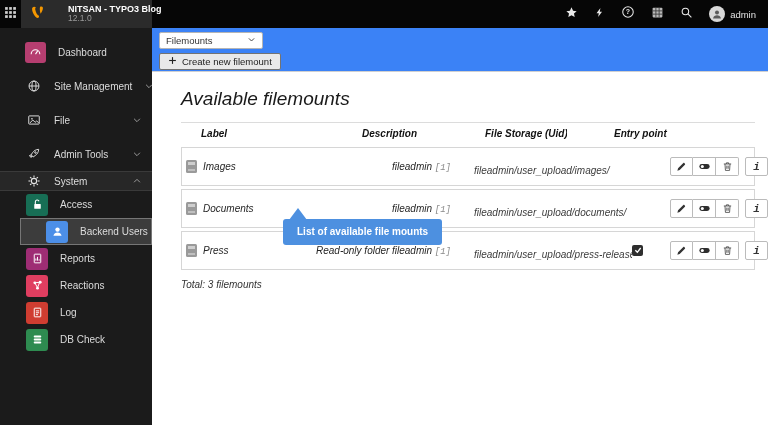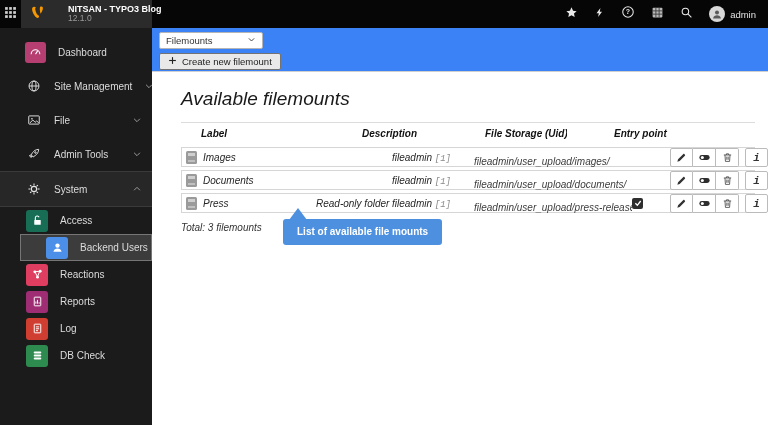--- a/index.html
+++ b/index.html
@@ -24,21 +24,21 @@
   .tb-username { color:#e0e0e0; font-size:9.5px; }
   .avatar { width:16px; height:16px; border-radius:50%; background:#d8d8d8;
     display:flex; align-items:center; justify-content:center; overflow:hidden; }
 
   
   .sidebar { position:absolute; top:28px; left:0; width:152px; height:397px;
     background:#1b1b1b; overflow:hidden; }
   .nav-item { display:flex; align-items:center; gap:12px; padding:0 10px 0 25px;
     cursor:pointer; color:#dcdcdc; font-size:10px;justify-content:space-between; }
   .nav-main { height:34px; }
-  .nav-section { height:36px; background:#272727; border-top:1px solid #3a3a3a;
+  .nav-section { height:20px; background:#272727; border-top:1px solid #3a3a3a;
     border-bottom:1px solid #3a3a3a; }
   .nav-sub { height:27px; padding-left:26px; }
   .nav-sub.active { background:#3c3c3c; box-shadow:inset 0 0 0 1px #767676;margin-left:20px; }
   .nav-label { flex:1; white-space:nowrap; }
   .nav-chev { margin-left:auto; display:flex; }
   .mod-icon { width:17px; height:17px; display:flex; align-items:center;
     justify-content:center; flex:0 0 auto; }
   .tile { width:21px; height:21px; border-radius:3px; flex:0 0 auto;
     display:flex; align-items:center; justify-content:center; }
   .nav-sub .tile { width:22px; height:22px; }
@@ -55,21 +55,21 @@
   .module-select .sel-label { flex:1; }
   .create-btn { margin-top:4px; height:17px; background:#e9e9e9;
     border:1px solid #737373; border-radius:2px; font-size:9.5px; color:#222;
     display:inline-flex; align-items:center; gap:5px; padding:0 8px; cursor:pointer; }
 
   .module-body { padding:16px 0 0 29px; position:relative;font-style:italic; }
   h1.page-title { font-size:19px; font-weight:500; color:#1a1a1a; margin-bottom:12px; }
 
   .ftable { width:574px; font-size:10px; color:#262626; }
   .trow { display:grid; grid-template-columns:130px 76px 82px 158px 38px 1fr;
-    align-items:center; height:20px; background:#fff;
+    align-items:center; height:39px; background:#fff;
     border:1px solid #d6d6d6; margin-top:3px; padding:0 4px; }
   .thead { display:grid; grid-template-columns:130px 76px 82px 158px 38px 1fr;
     align-items:center; height:22px; font-weight:bold; color:#111;
     border-top:1px solid #dcdcdc; padding:0 4px; margin-top:0;gap:47px; }
   .thead .c-label { padding-left:16px; }
   .cell { white-space:nowrap; overflow:hidden; }
   .c-labelcell { display:flex; align-items:center; gap:6px; }
   .c-storage .uid { color:#8a8a8a; font-family:"Liberation Mono", monospace;
     font-size:9px; }
   .c-entry { color:#3c3c3c;margin-top:8px; }
@@ -292,45 +292,45 @@
       <span class="tile" style="background-color: rgb(76, 143, 232);">
         <svg width="13" height="13" viewBox="0 0 24 24" fill="#fff">
             <circle cx="12" cy="8.5" r="4"></circle>
             <path d="M4.5 20c.9-4 3.9-6 7.5-6s6.6 2 7.5 6z"></path>
           </svg>
       </span>
       <span class="nav-label">Backend Users</span>
     </div>
 
     <div class="nav-item nav-sub">
+      <span class="tile" style="background-color: rgb(158, 45, 116);">
+        <svg width="13" height="13" viewBox="0 0 24 24" fill="none" stroke="#fff" stroke-width="1.8">
+            <rect x="6" y="4" width="12" height="16" rx="1"></rect>
+            <line x1="9" y1="16" x2="9" y2="12"></line>
+            <line x1="12" y1="16" x2="12" y2="9"></line>
+            <line x1="15" y1="16" x2="15" y2="13.5"></line>
+          </svg>
+      </span>
+      <span class="nav-label">Reports</span>
+    </div>
+
+    <div class="nav-item nav-sub">
       <span class="tile" style="background-color: rgb(224, 62, 96);">
         <svg width="13" height="13" viewBox="0 0 24 24">
             <g stroke="#fff" stroke-width="1.8" fill="none">
               <line x1="7" y1="7" x2="16" y2="6"></line>
               <line x1="7" y1="7" x2="12" y2="16"></line>
               <line x1="16" y1="6" x2="12" y2="16"></line>
             </g>
             <circle cx="7" cy="7" r="2.6" fill="#fff"></circle>
             <circle cx="17" cy="6" r="2.6" fill="#fff"></circle>
             <circle cx="12" cy="17" r="2.6" fill="#fff"></circle>
           </svg>
       </span>
       <span class="nav-label">Reactions</span>
-    </div>
-
-    <div class="nav-item nav-sub">
-      <span class="tile" style="background-color: rgb(158, 45, 116);">
-        <svg width="13" height="13" viewBox="0 0 24 24" fill="none" stroke="#fff" stroke-width="1.8">
-            <rect x="6" y="4" width="12" height="16" rx="1"></rect>
-            <line x1="9" y1="16" x2="9" y2="12"></line>
-            <line x1="12" y1="16" x2="12" y2="9"></line>
-            <line x1="15" y1="16" x2="15" y2="13.5"></line>
-          </svg>
-      </span>
-      <span class="nav-label">Reports</span>
     </div>
 
     <div class="nav-item nav-sub">
       <span class="tile" style="background-color: rgb(208, 61, 49);">
         <svg width="13" height="13" viewBox="0 0 24 24" fill="none" stroke="#fff" stroke-width="1.8">
             <rect x="6" y="4" width="12" height="16" rx="1"></rect>
             <line x1="9" y1="9" x2="15" y2="9"></line>
             <line x1="9" y1="12.5" x2="15" y2="12.5"></line>
             <line x1="9" y1="16" x2="13" y2="16"></line>
           </svg>

